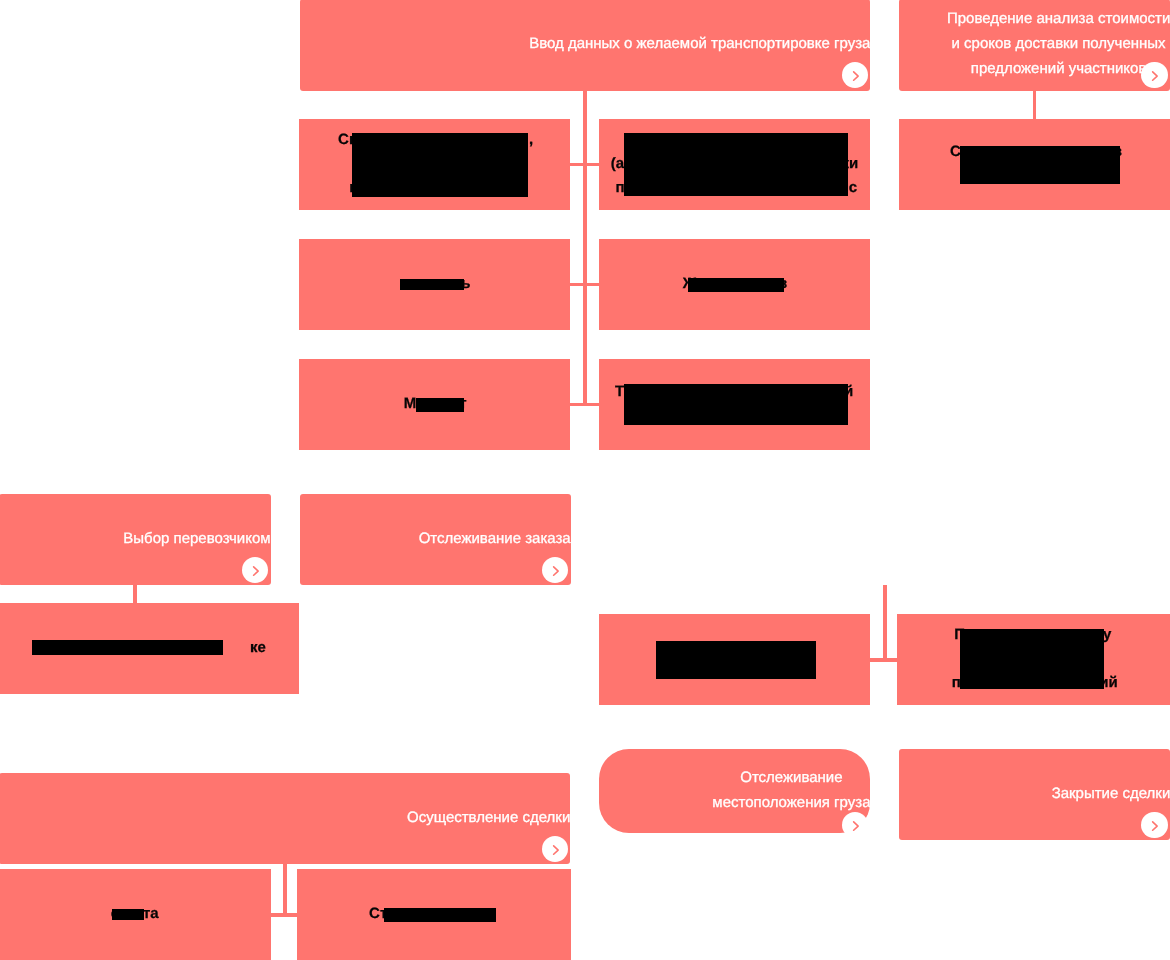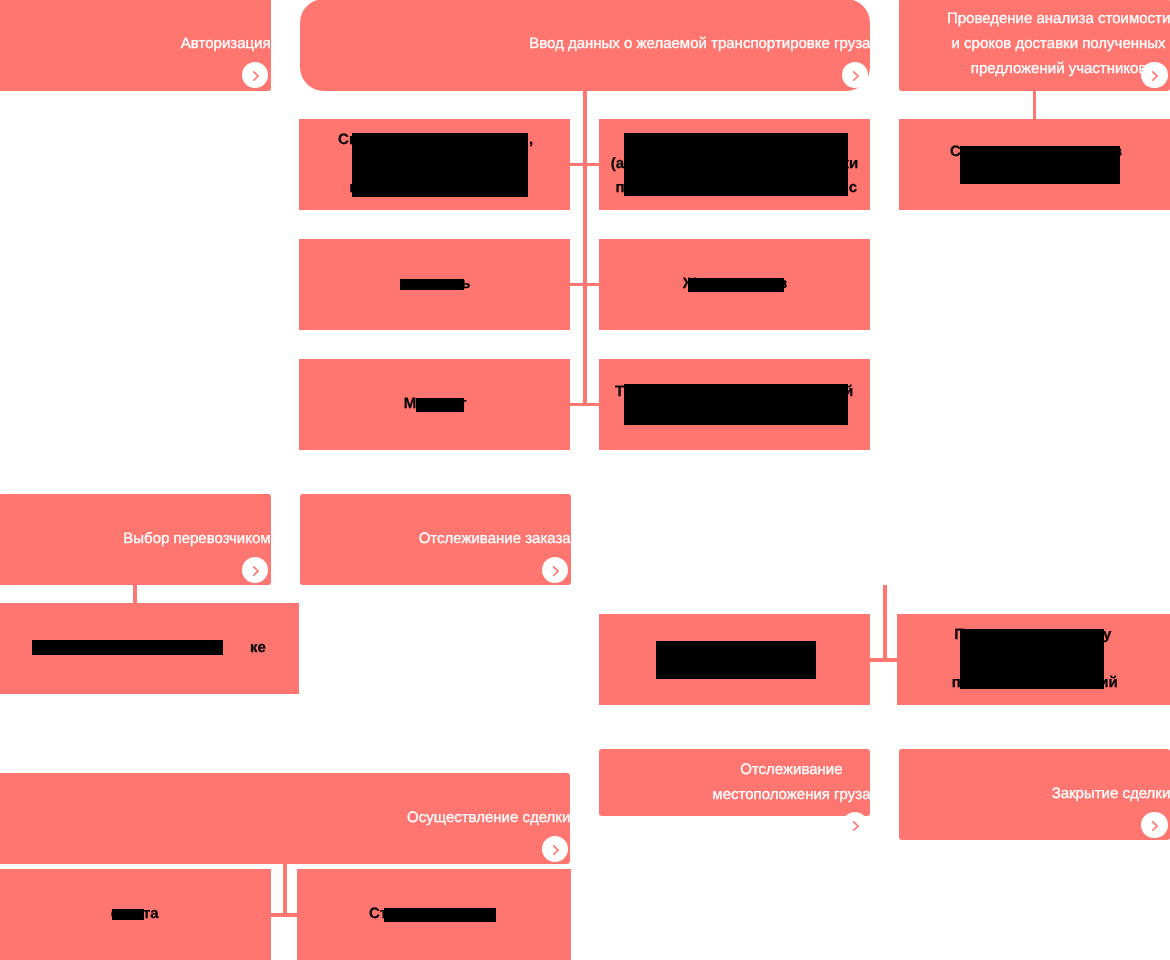--- a/index.html
+++ b/index.html
@@ -111,30 +111,22 @@
     <span class="tp-frag" style="left:111.3px;top:37.2px;">о</span>
     <span class="tp-frag" style="right:112px;top:37.2px;">та</span>
     <span class="blk" style="left:112.3px;top:39.9px;width:32.4px;height:11px;"></span>
   </div>
 
   <div class="card sub-card" style="left:297.3px;top:869.1px;width:273.5px;height:91.4px;">
     <span class="tp-frag" style="left:71.8px;top:37.2px;">Ст</span>
     <span class="blk" style="left:86.9px;top:38.8px;width:112px;height:13.9px;"></span>
   </div>
 
-  <div class="card stage-card" style="left:-0.6px;top:-1px;width:271.2px;height:91.5px;">
-    <span class="stage-title">Авторизация</span>
-    <span class="chev" style="left:242.4px;top:62.8px;">
-      <svg width="26.1" height="26.1" viewBox="0 0 26 26" aria-hidden="true">
-        <path d="M11.6 9.8 L16.1 14.0 L11.6 18.2" fill="none" stroke="#ff756f" stroke-width="1.6" stroke-linecap="round" stroke-linejoin="round"></path>
-      </svg>
-    </span>
-  </div>
 
-  <div class="card stage-card" style="left:299.5px;top:-1px;width:570.9px;height:91.5px;border-radius:24px;">
+  <div class="card stage-card" style="left:299.5px;top:-1px;width:570.9px;height:91.5px;">
     <span class="stage-title">Ввод данных о желаемой транспортировке груза</span>
     <span class="chev" style="left:542.3px;top:62.8px;">
       <svg width="26.1" height="26.1" viewBox="0 0 26 26" aria-hidden="true">
         <path d="M11.6 9.8 L16.1 14.0 L11.6 18.2" fill="none" stroke="#ff756f" stroke-width="1.6" stroke-linecap="round" stroke-linejoin="round"></path>
       </svg>
     </span>
   </div>
 
   <div class="card stage-card" style="left:899.1px;top:-1px;width:271.2px;height:91.5px;">
     <span class="stage-title">Проведение анализа стоимости
@@ -168,21 +160,21 @@
 
   <div class="card stage-card" style="left:-0.6px;top:749.1px;width:570.9px;height:91.4px;margin-top:24px;">
     <span class="stage-title">Осуществление сделки</span>
     <span class="chev" style="left:542.3px;top:62.8px;">
       <svg width="26.1" height="26.1" viewBox="0 0 26 26" aria-hidden="true">
         <path d="M11.6 9.8 L16.1 14.0 L11.6 18.2" fill="none" stroke="#ff756f" stroke-width="1.6" stroke-linecap="round" stroke-linejoin="round"></path>
       </svg>
     </span>
   </div>
 
-  <div class="card stage-card" style="left:599.3px;top:749.1px;width:271.2px;height:67px;">
+  <div class="card stage-card" style="left:599.3px;top:749.1px;width:271.2px;height:84px;border-radius:30px;">
     <span class="stage-title">Отслеживание
 местоположения груза</span>
     <span class="chev" style="left:242.4px;top:62.8px;">
       <svg width="26.1" height="26.1" viewBox="0 0 26 26" aria-hidden="true">
         <path d="M11.6 9.8 L16.1 14.0 L11.6 18.2" fill="none" stroke="#ff756f" stroke-width="1.6" stroke-linecap="round" stroke-linejoin="round"></path>
       </svg>
     </span>
   </div>
 
   <div class="card stage-card" style="left:899.1px;top:749.1px;width:271.2px;height:91.4px;">

